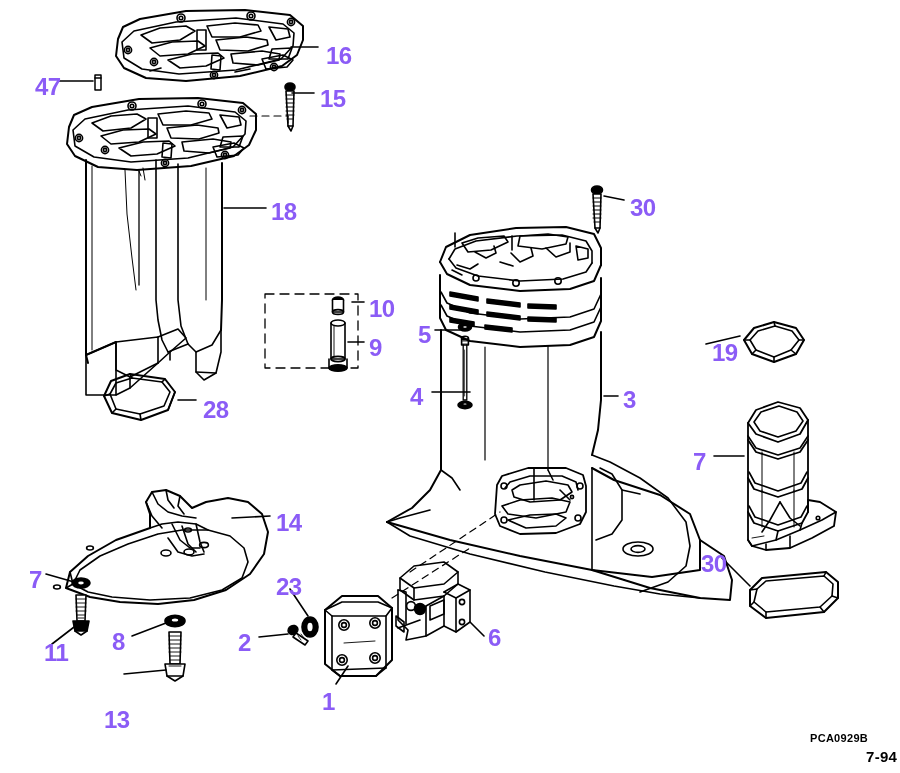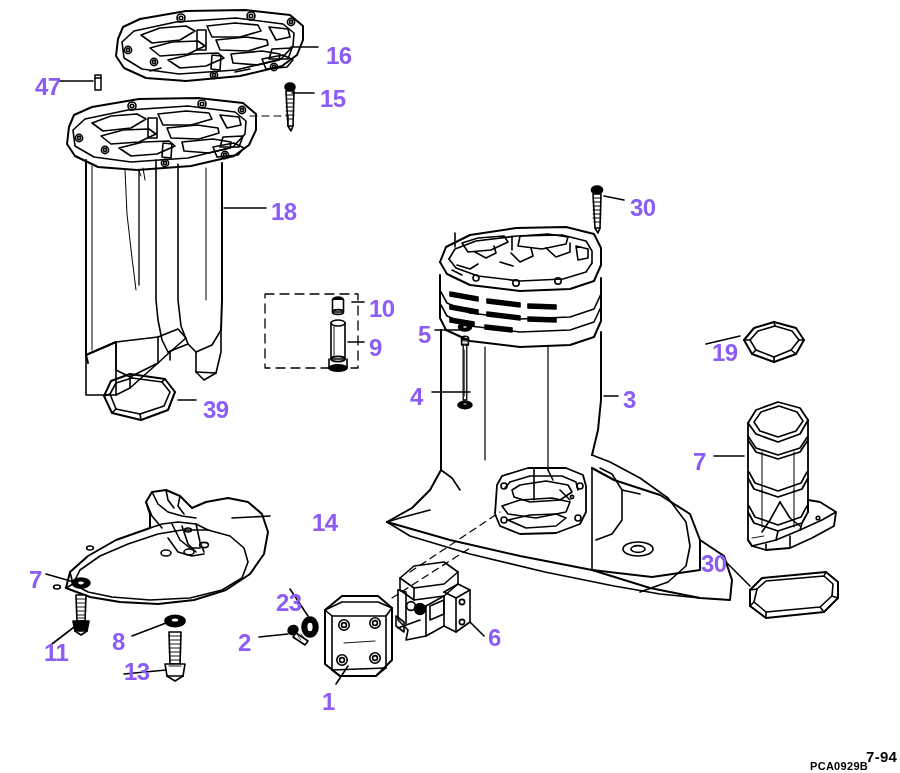--- a/index.html
+++ b/index.html
@@ -27,21 +27,21 @@
     font-size:24px;
     color:#8b5cf6;
     line-height:1;
     letter-spacing:-0.5px;
     white-space:nowrap;
     user-select:none;
   }
   #footer-code{
     position:absolute;
     left:810px;
-    top:760px;
+    top:732px;
     font-family:"Liberation Sans", sans-serif;
     font-size:11px;
     font-weight:bold;
     color:#000000;
     letter-spacing:0.3px;
     white-space:nowrap;
   }
   #footer-date{
     position:absolute;
     left:866px;
@@ -512,25 +512,25 @@
     <div class="callout" style="left: 238px; top: 631px;">2</div>
     <div class="callout" style="left: 623px; top: 388px;">3</div>
     <div class="callout" style="left: 410px; top: 385px;">4</div>
     <div class="callout" style="left: 418px; top: 323px;">5</div>
     <div class="callout" style="left: 488px; top: 626px;">6</div>
     <div class="callout" style="left: 29px; top: 568px;">7</div>
     <div class="callout" style="left: 112px; top: 630px;">8</div>
     <div class="callout" style="left: 369px; top: 336px;">9</div>
     <div class="callout" style="left: 369px; top: 297px;">10</div>
     <div class="callout" style="left: 44px; top: 641px;">11</div>
-    <div class="callout" style="left: 104px; top: 660px; margin-left: 20px;">13</div>
-    <div class="callout" style="left: 276px; top: 511px; margin-left: 36px;">14</div>
+    <div class="callout" style="left: 104px; top: 708px;">13</div>
+    <div class="callout" style="left: 276px; top: 511px;">14</div>
     <div class="callout" style="left: 320px; top: 87px;">15</div>
     <div class="callout" style="left: 326px; top: 44px;">16</div>
     <div class="callout" style="left: 693px; top: 450px;">7</div>
     <div class="callout" style="left: 271px; top: 200px;">18</div>
     <div class="callout" style="left: 712px; top: 341px;">19</div>
     <div class="callout" style="left: 701px; top: 552px;">30</div>
-    <div class="callout" style="left: 203px; top: 398px;">39</div>
+    <div class="callout" style="left: 203px; top: 398px;">28</div>
     <div class="callout" style="left: 630px; top: 196px;">30</div>
-    <div class="callout" style="left: 276px; top: 575px; margin-top: 16px;">23</div>
+    <div class="callout" style="left: 276px; top: 575px;">23</div>
     <div class="callout" style="left: 35px; top: 75px;">47</div>
   </div>
 
 </body></html>

